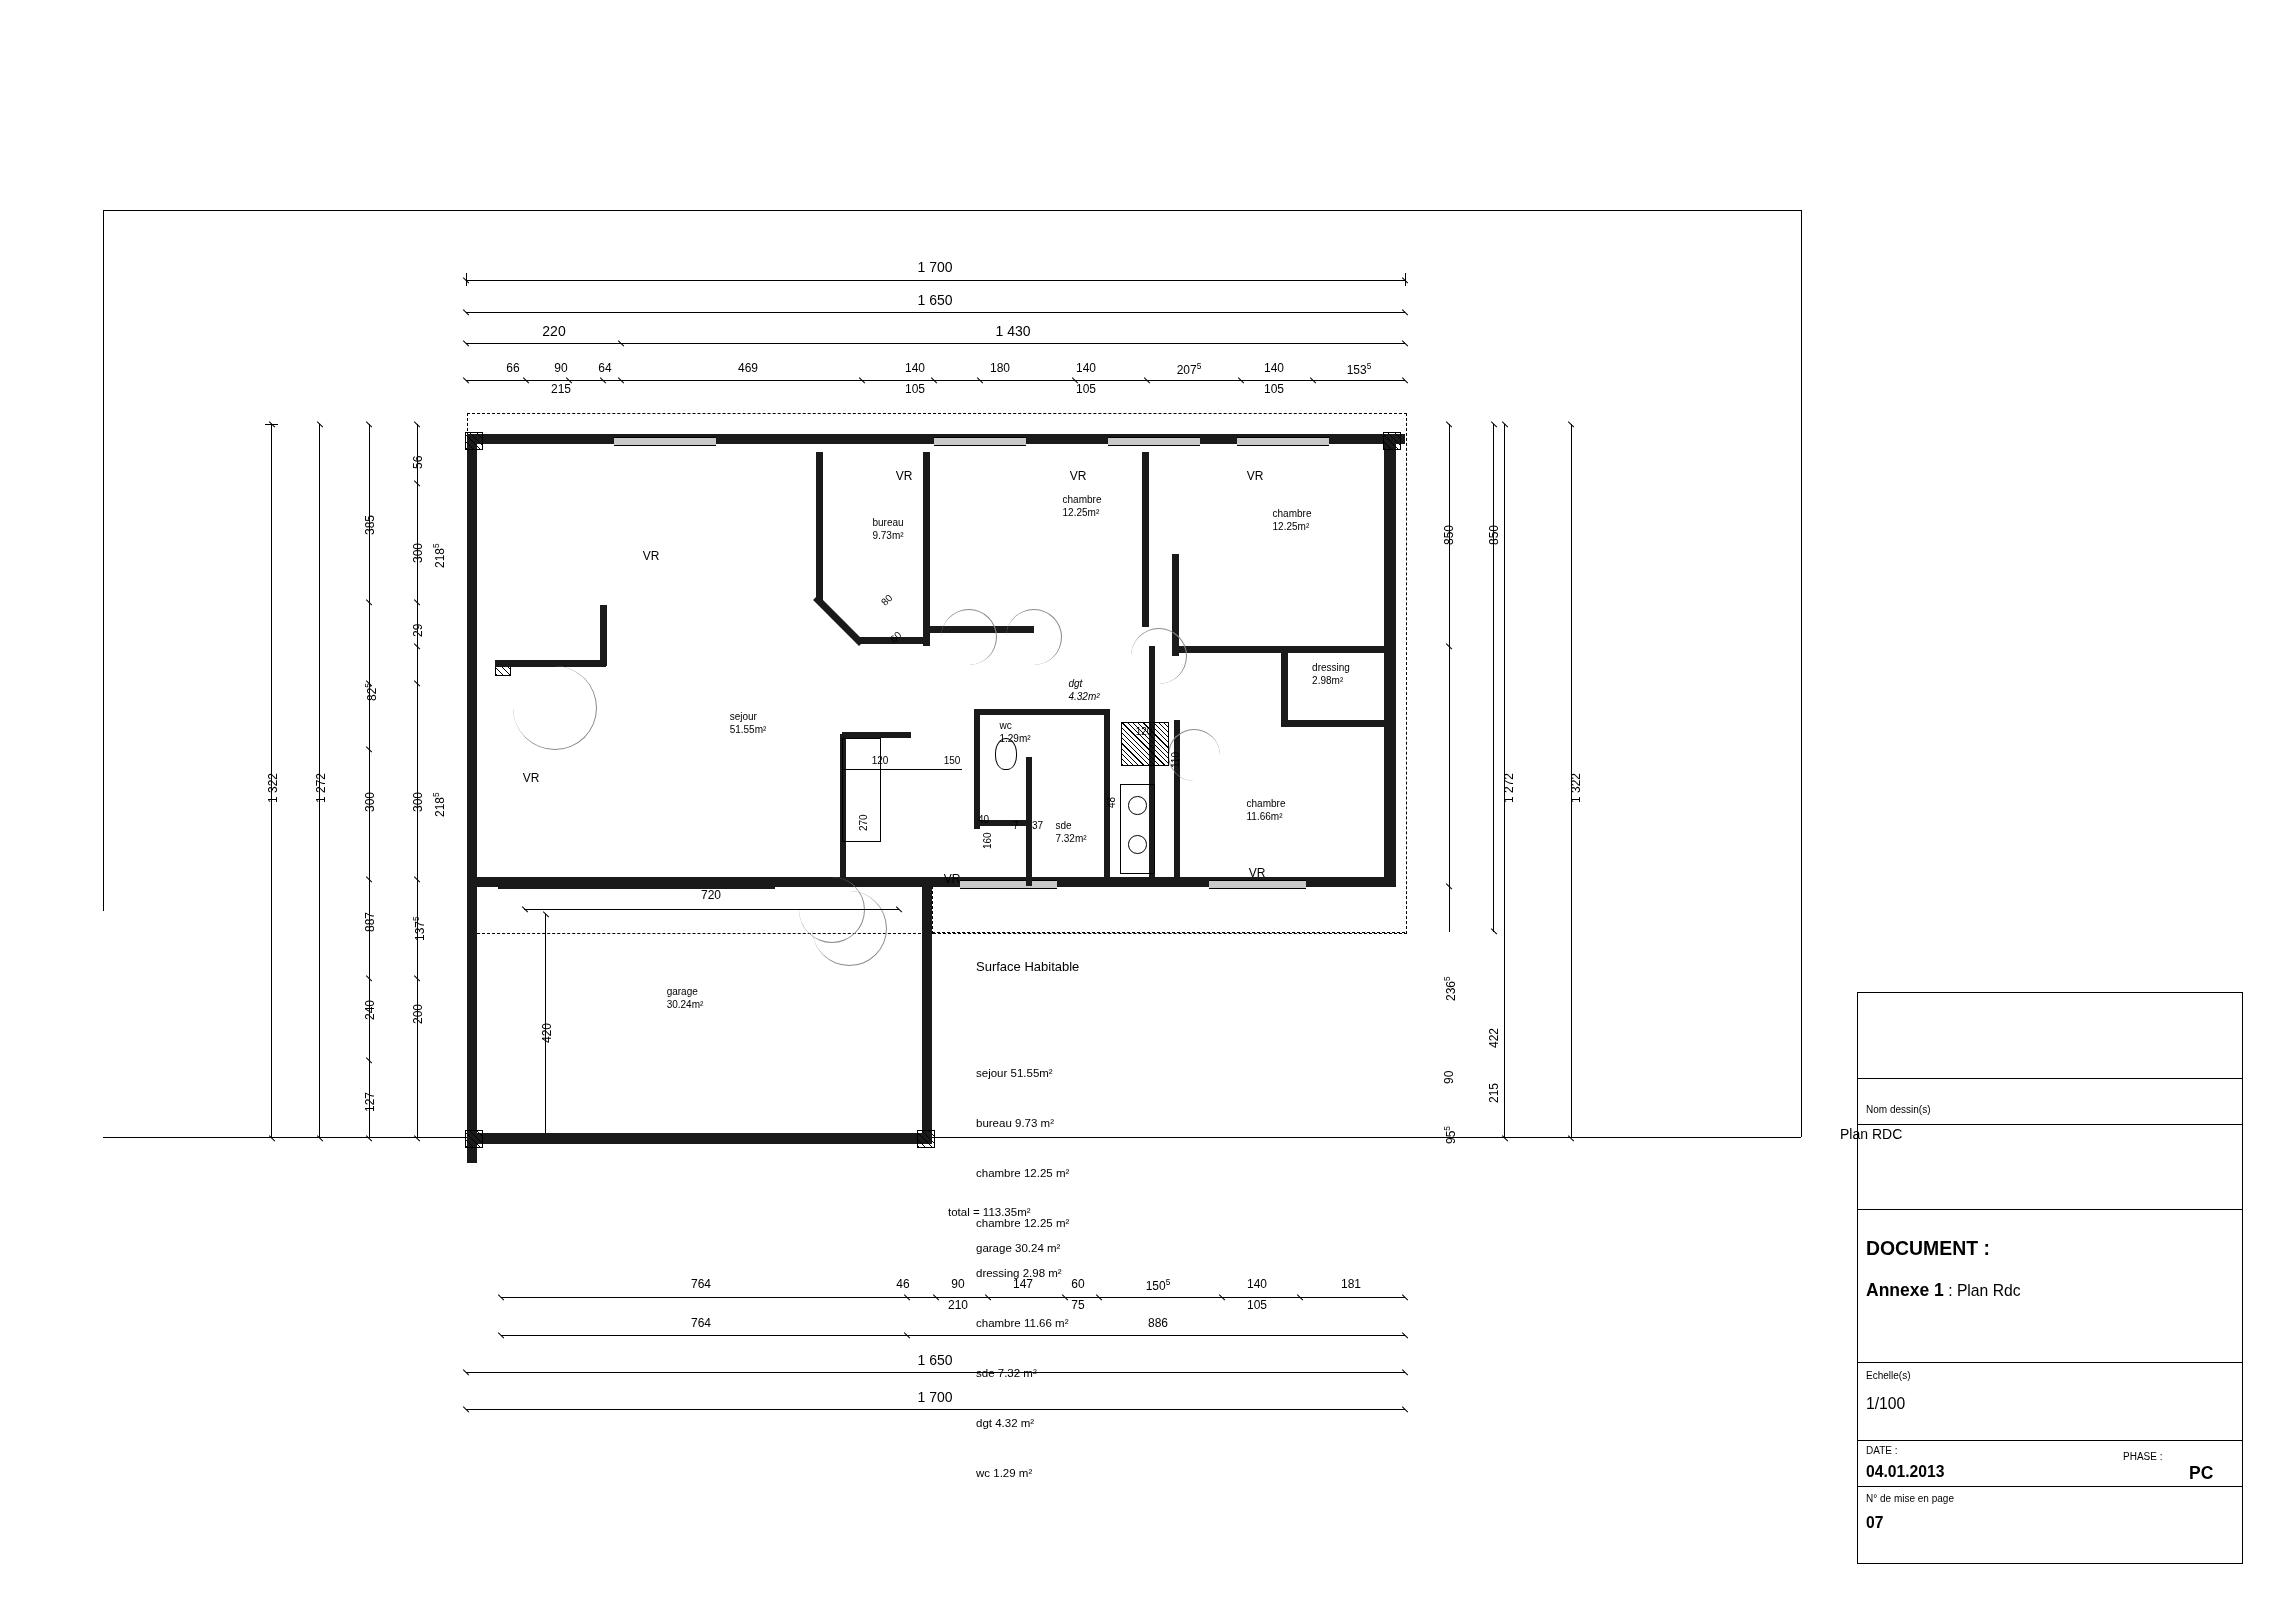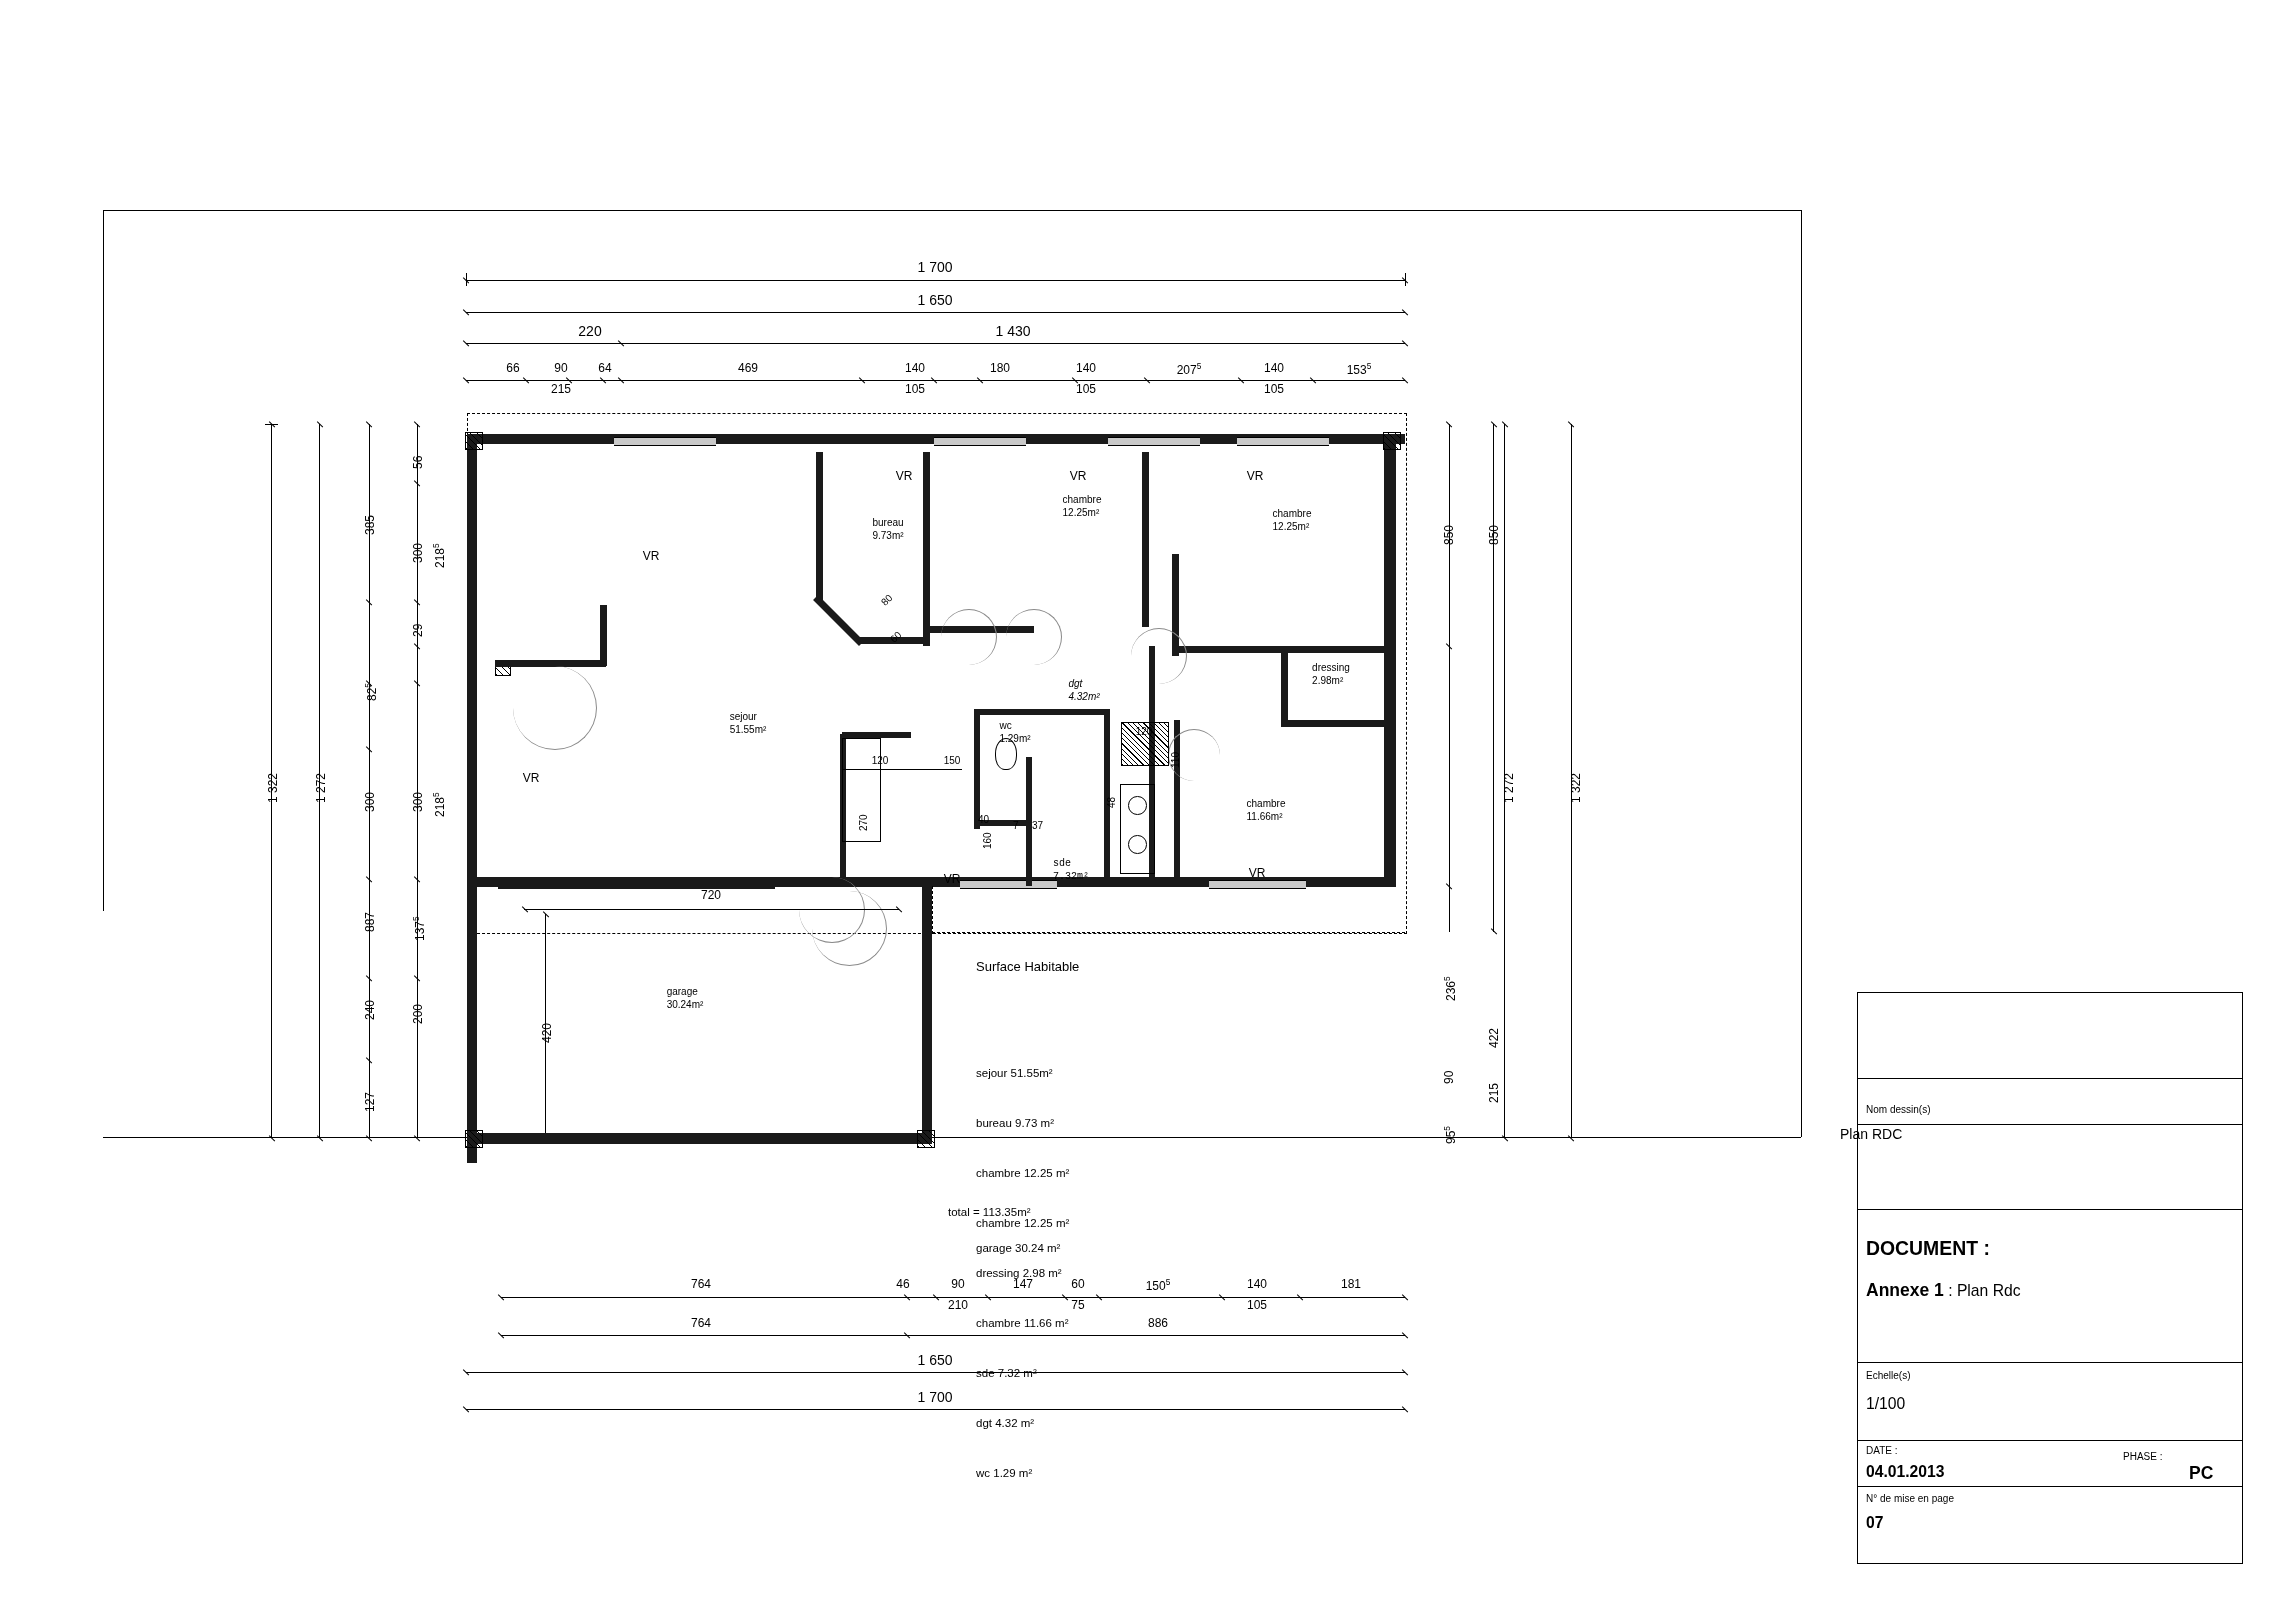--- a/index.html
+++ b/index.html
@@ -59,21 +59,21 @@
   <div class="t ctr" style="left:935px;top:259px;">1 700</div>
 
   <div class="ln hln" style="left:466px;top:312px;width:939px;"></div>
   <div class="tick" style="left:462px;top:312px;"></div>
     <div class="tick" style="left:1401px;top:312px;"></div>
   <div class="t ctr" style="left:935px;top:292px;">1 650</div>
 
   <div class="ln hln" style="left:466px;top:343px;width:155px;"></div>
   <div class="tick" style="left:462px;top:343px;"></div>
     <div class="tick" style="left:617px;top:343px;"></div>
-  <div class="t ctr" style="left:554px;top:323px;margin-left:36px;">220</div>
+  <div class="t ctr" style="left:554px;top:323px;">220</div>
   <div class="ln hln" style="left:621px;top:343px;width:784px;"></div>
   <div class="tick" style="left:1401px;top:343px;"></div>
   <div class="t ctr" style="left:1013px;top:323px;">1 430</div>
 
   <div class="ln hln" style="left:466px;top:380px;width:939px;"></div>
   <div class="tick" style="left:462px;top:380px;"></div>
   <div class="tick" style="left:522px;top:380px;"></div>
   <div class="tick" style="left:565px;top:380px;"></div>
   <div class="tick" style="left:599px;top:380px;"></div>
   <div class="tick" style="left:617px;top:380px;"></div>
@@ -279,21 +279,21 @@
     <div>11.66m²</div>
   </div>
   <div class="room t11" style="left:1331px;top:662px;">
     <div>dressing</div>
     <div>2.98m²</div>
   </div>
   <div class="room t11" style="left:1084px;top:678px;font-style:italic;">
     <div>dgt</div>
     <div>4.32m²</div>
   </div>
-  <div class="room t11" style="left:1071px;top:858px;font-family:Liberation Mono, monospace;">
+  <div class="room t11" style="left:1071px;top:820px;">
     <div>sde</div>
     <div>7.32m²</div>
   </div>
   <div class="room t11" style="left:1015px;top:720px;">
     <div>wc</div>
     <div>1.29m²</div>
   </div>
   <div class="room" style="left:685px;top:986px;">
     <div>garage</div>
     <div>30.24m²</div>

